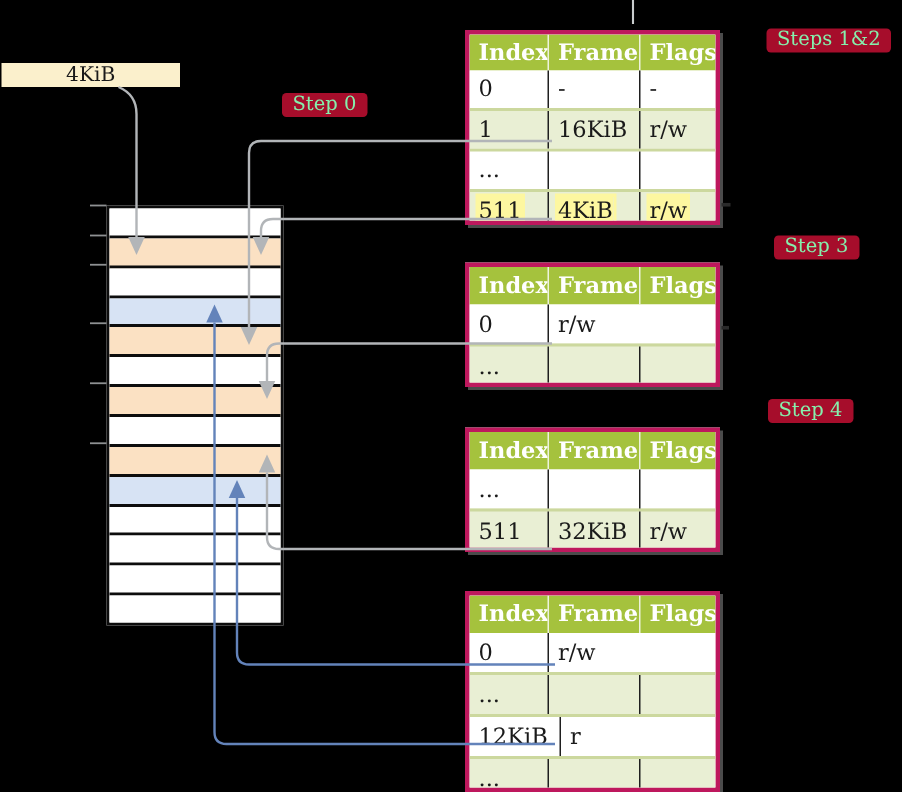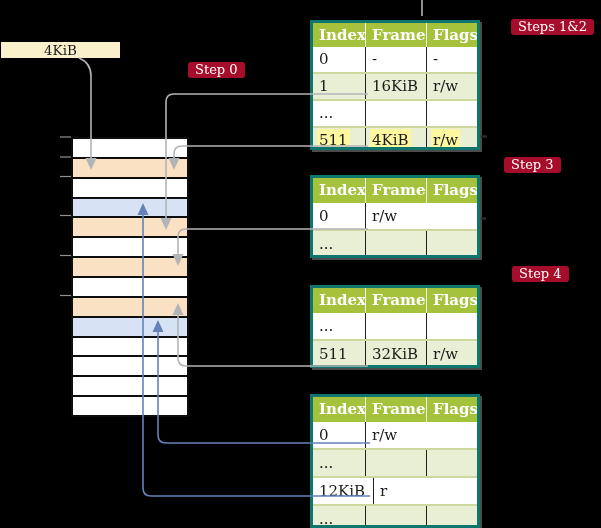--- a/index.html
+++ b/index.html
@@ -4,39 +4,39 @@
 <style>
   html,body{margin:0;padding:0;background:#000;}
   .stage{position:relative;width:601px;height:528px;background:#000;overflow:hidden;
          font-family:"DejaVu Serif", "Liberation Serif", serif;}
 
   
   .frame-label{position:absolute;left:1px;top:42px;width:119px;height:16px;
     background:#fbf0cc;color:#1a1a1a;font-size:13.5px;line-height:16px;text-align:center;z-index:3;}
 
   
-  .badge{position:absolute;background:#a60d2b;color:#ffffff;font-size:13px;line-height:16px;
+  .badge{position:absolute;background:#a60d2b;color:#86efac;font-size:13px;line-height:16px;
     padding:0 7px;border-radius:3px;z-index:3;white-space:nowrap;}
   .badge.step0{left:188px;top:42px;margin-top:20px;}
   .badge.steps12{left:511px;top:19px;}
-  .badge.step3{left:504px;top:157px;}
+  .badge.step3{left:516px;top:157px;}
   .badge.step4{left:512px;top:266px;}
 
   
   .memory{position:absolute;left:71px;top:137px;width:118px;height:280px;
     border:2px solid #0d0d0d;box-sizing:border-box;display:flex;flex-direction:column;
     background:#fff;z-index:1;}
   .mrow{flex:1;border-bottom:2px solid #0d0d0d;}
   .mrow:last-child{border-bottom:none;}
   .mrow.white{background:#ffffff;}
   .mrow.orange{background:#fbe1c3;}
   .mrow.blue{background:#d7e3f4;}
 
   
-  .pt{position:absolute;left:310px;width:170px;border:3px solid #0f766e;box-sizing:border-box;
+  .pt{position:absolute;left:310px;width:170px;border:3px solid #be185d;box-sizing:border-box;
     background:#fff;box-shadow:2px 2px 0 rgba(150,150,150,.5);z-index:2;overflow:hidden;}
   .pt-header{display:flex;background:#a5c23d;color:#fff;font-weight:bold;
     height:var(--hh,25px);line-height:var(--hh,25px);font-size:15px;}
   .pt-row{display:flex;height:var(--rh,26px);line-height:var(--rh,26px);font-size:15px;color:#1a1a1a;}
   .pt-row.white{background:#ffffff;}
   .pt-row.green{background:#e9efd4;}
   .pt-row + .pt-row{border-top:2px solid #ccd89e;}
   .cell{box-sizing:border-box;padding-left:6px;overflow:hidden;white-space:nowrap;}
   .c0{width:53px;}
   .c1{width:61px;}

